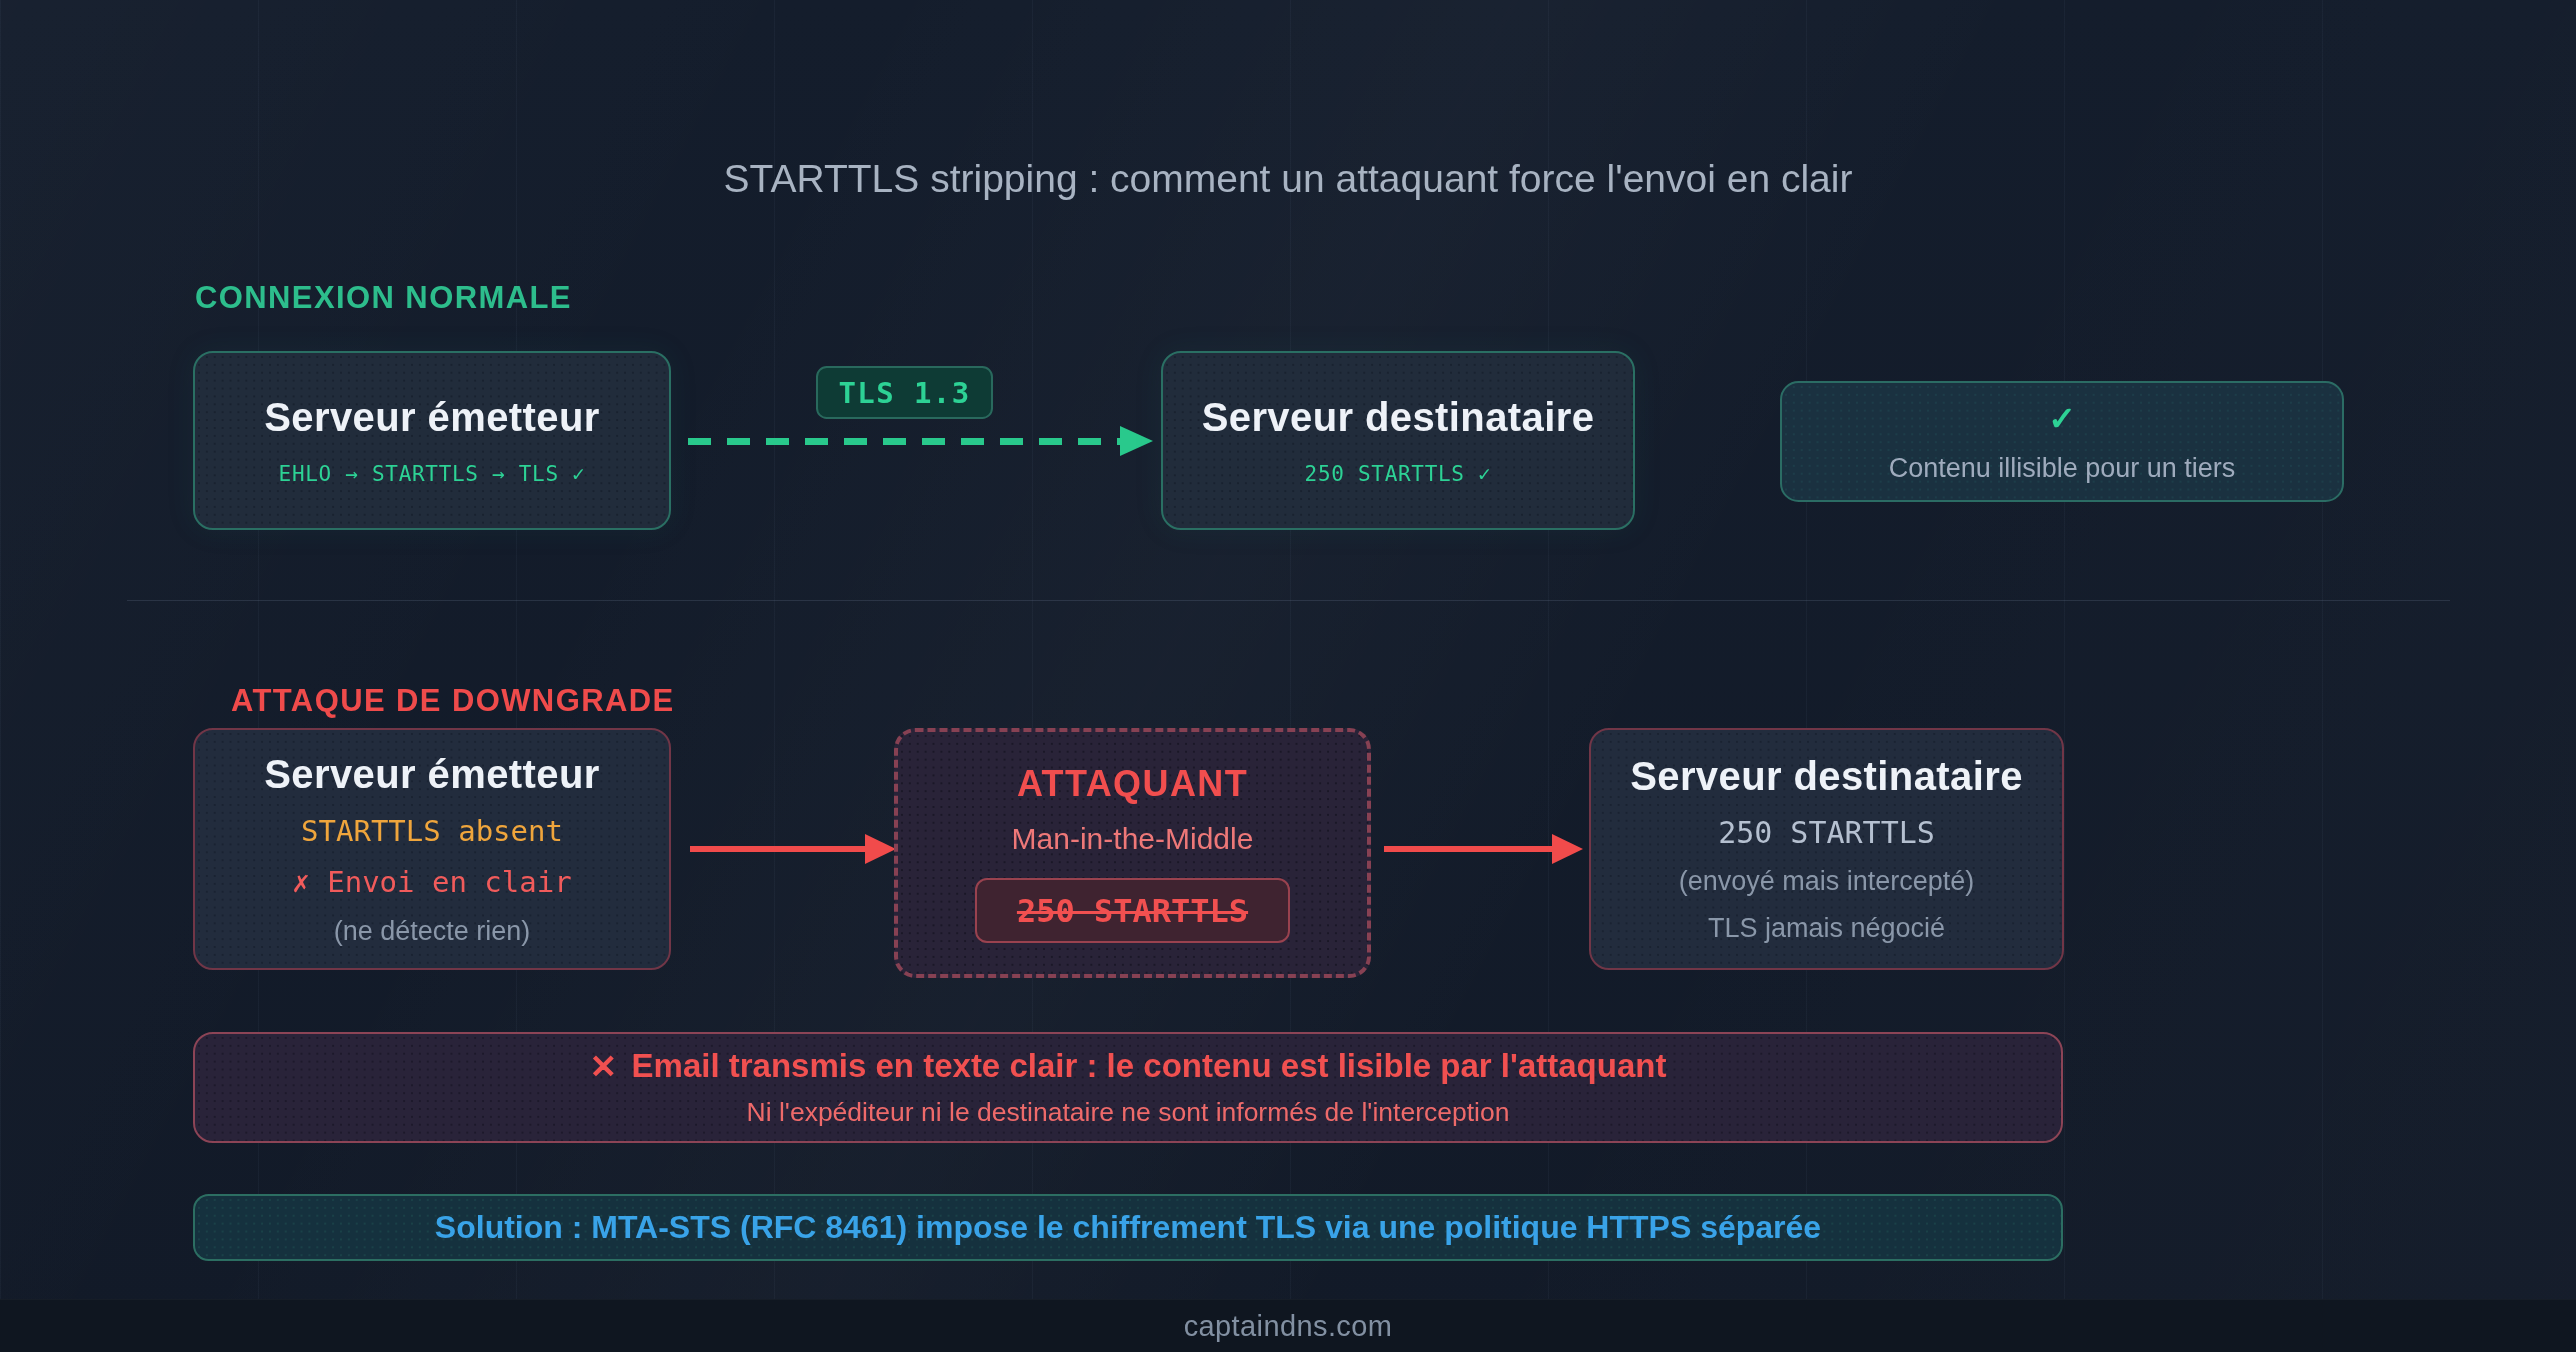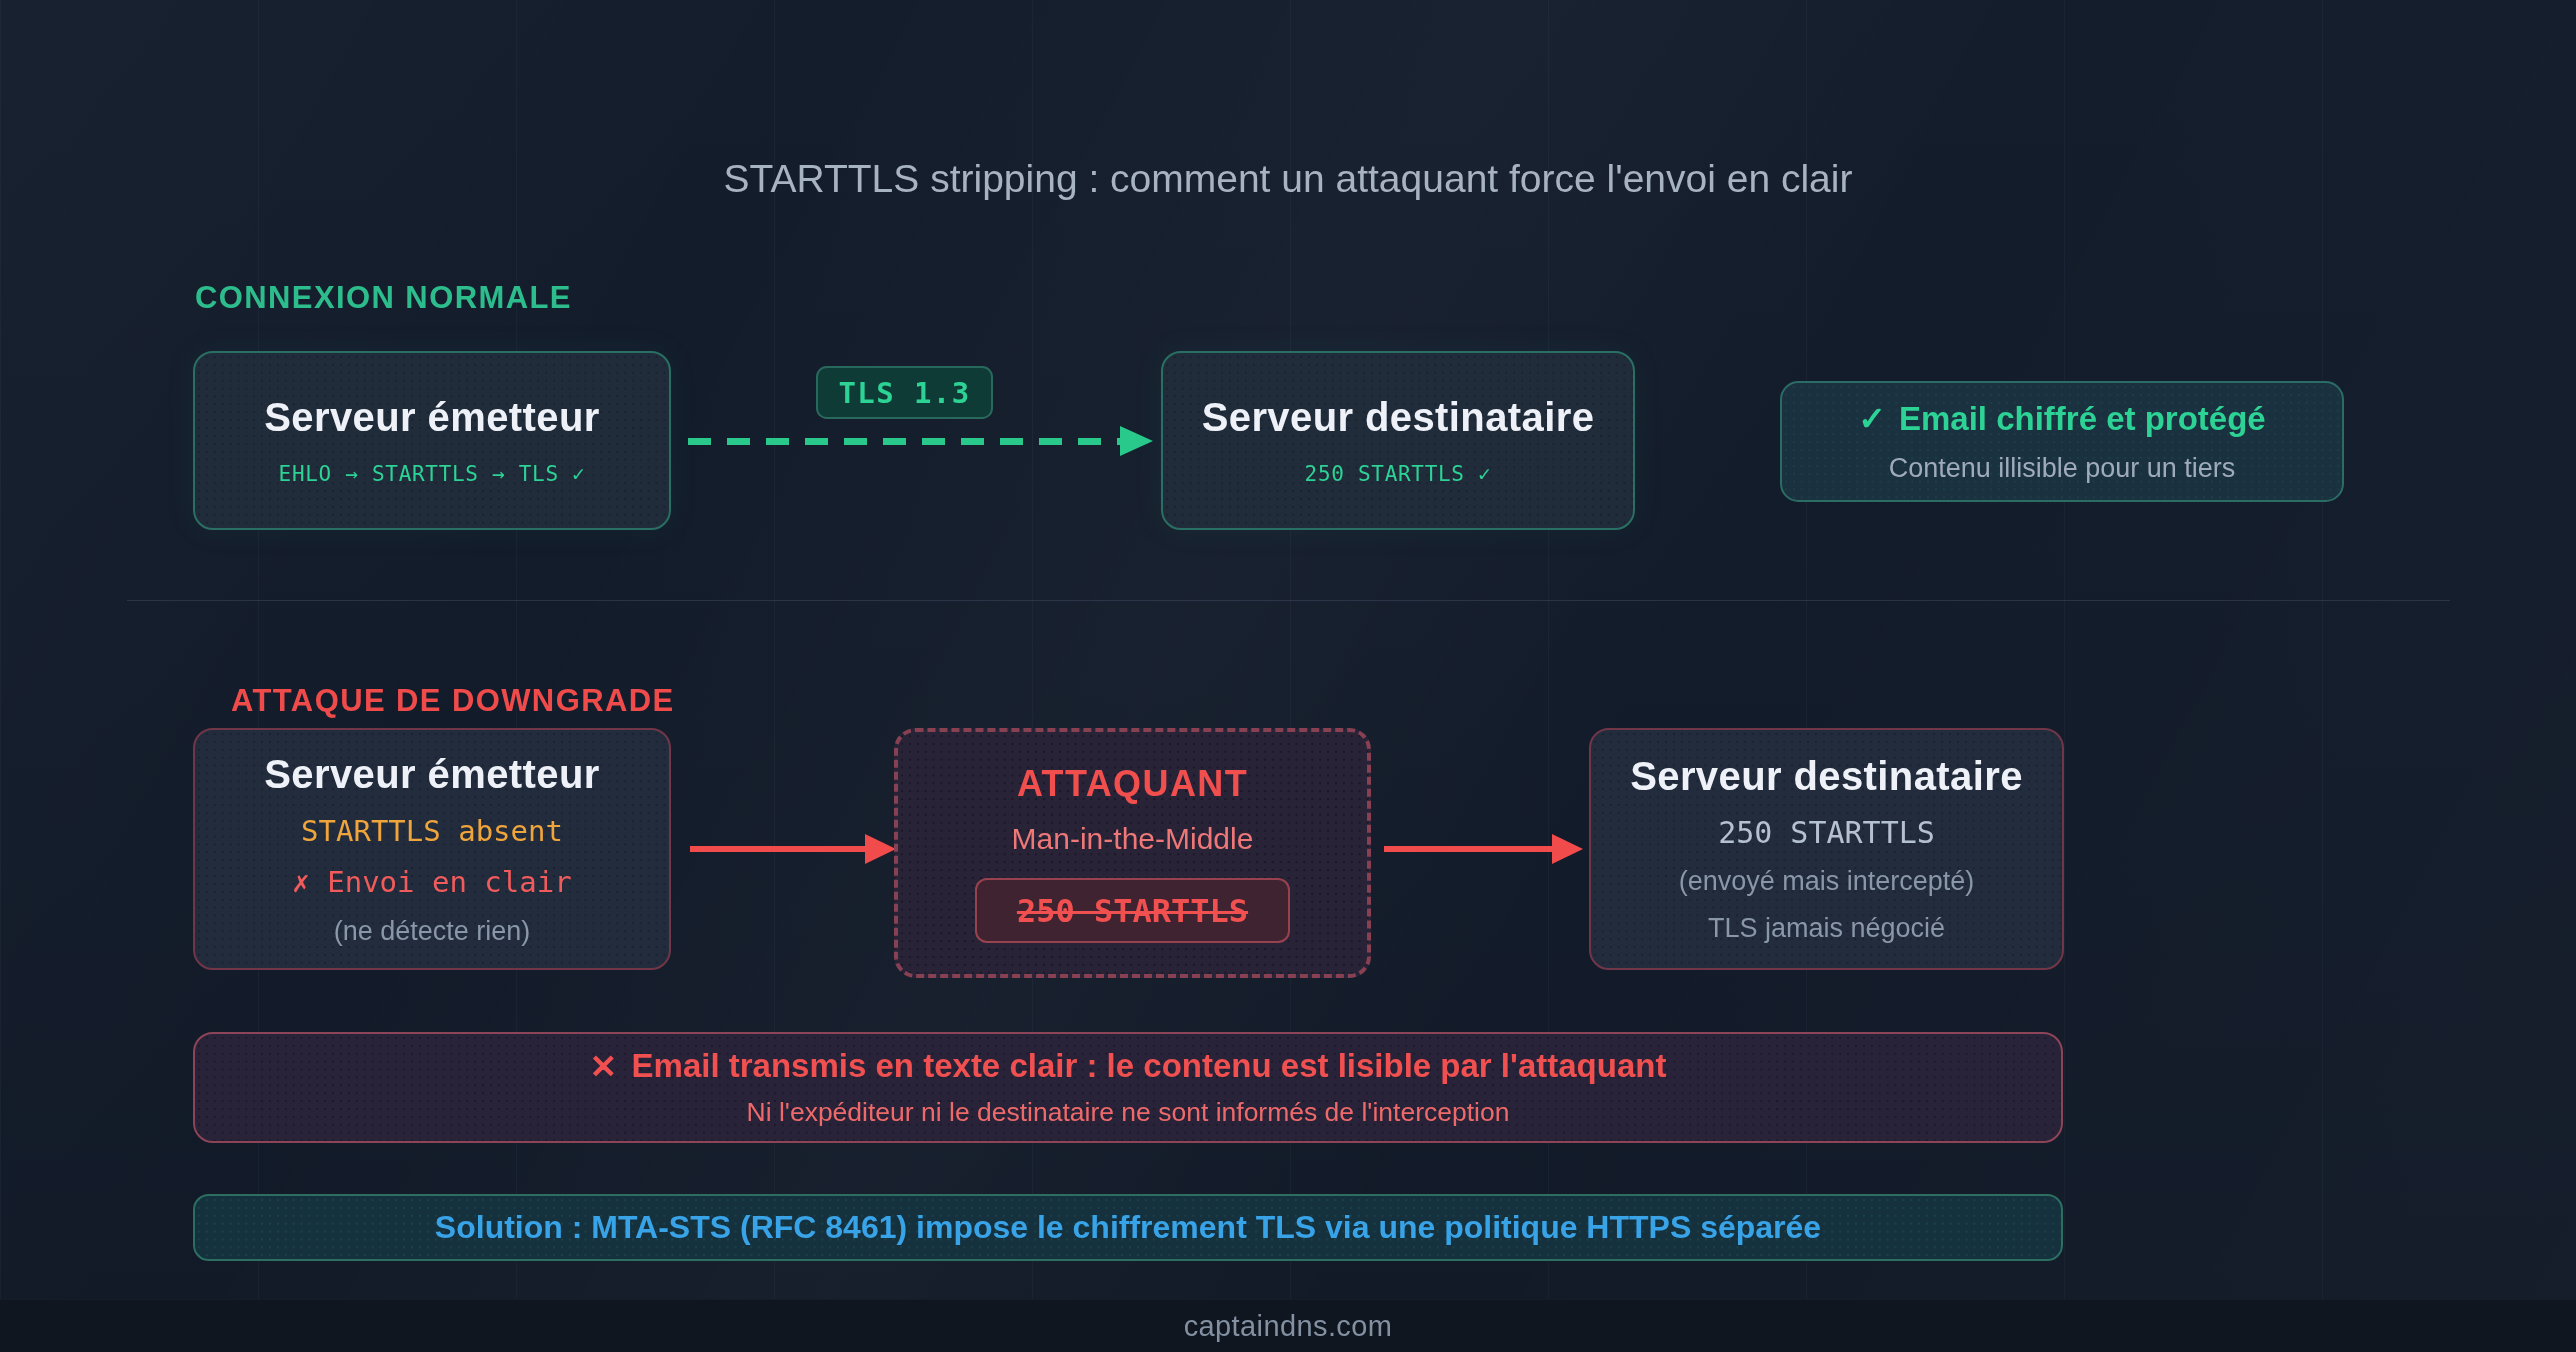--- a/index.html
+++ b/index.html
@@ -137,21 +137,20 @@
     </div>
 
     <div class="card card-teal n-receiver">
       <div class="card-title">Serveur destinataire</div>
       <div class="mono proto-line">250 STARTTLS ✓</div>
     </div>
 
     <div class="card n-result">
       <div class="result-title">
         <span>✓</span>
-        <span>Email chiffré et protégé</span>
       </div>
       <div class="result-sub">Contenu illisible pour un tiers</div>
     </div>
   </div>
 
   <div class="divider"></div>
 
   <div>
     <div class="section-label red">ATTAQUE DE DOWNGRADE</div>
 

